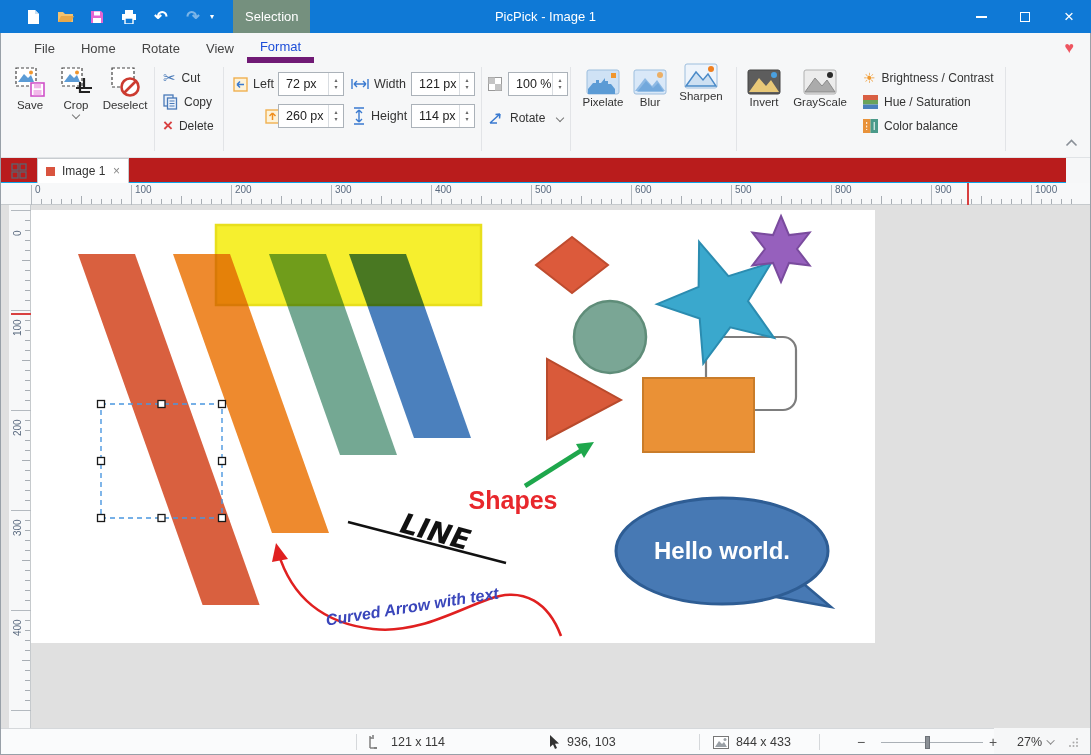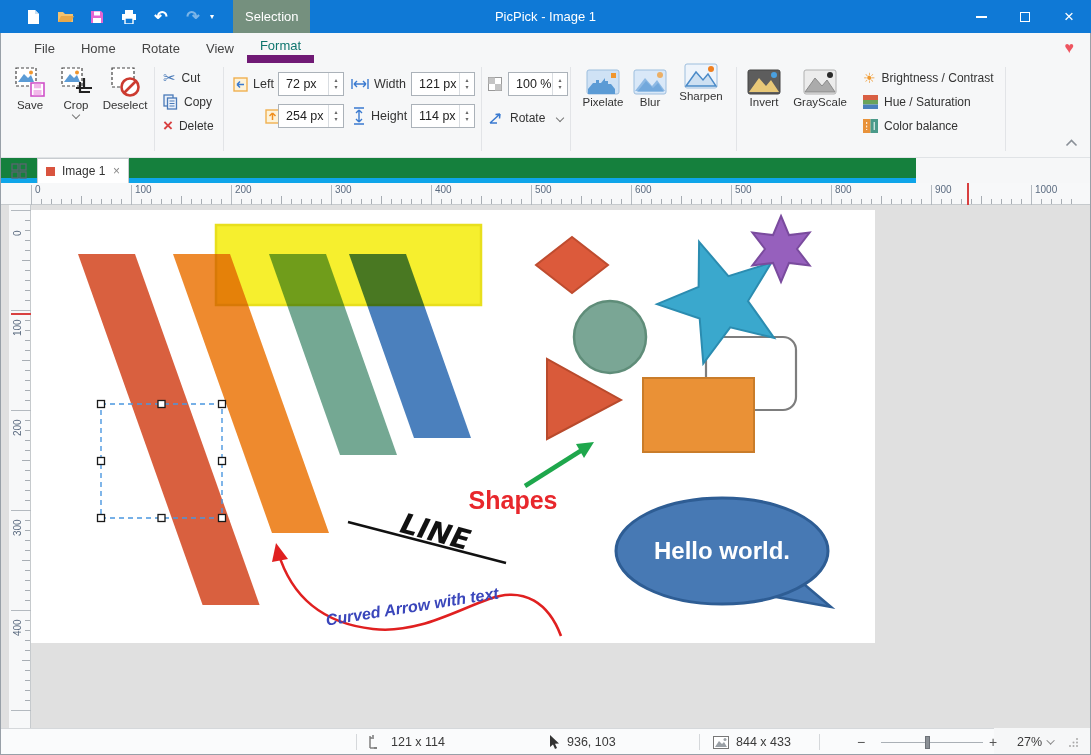--- a/index.html
+++ b/index.html
@@ -16,36 +16,36 @@
   .sel-chip{position:absolute;left:233px;top:0;height:33px;min-width:67px;background:#75907e;color:#fff;font-size:13px;display:flex;align-items:center;justify-content:center;padding:0 12px;}
   .t-title{position:absolute;left:0;top:0;width:1091px;height:33px;text-align:center;line-height:33px;color:#fff;font-size:13px;pointer-events:none;}
   .wbtns{position:absolute;right:0;top:0;height:33px;display:flex;}
   .wbtn{width:44px;height:33px;display:flex;align-items:center;justify-content:center;color:#fff;}
   .min-g{display:block;width:11px;height:2px;background:#fff;}
   .max-g{display:block;width:10px;height:10px;border:1.3px solid #fff;}
   .close-g{font-size:17px;line-height:17px;}
   
   .menubar{position:absolute;left:0;top:33px;width:1089px;height:30px;background:#f6f7f8;display:flex;align-items:stretch;padding-left:20px;}
   .mtab{display:flex;align-items:center;padding:0 13px;font-size:13px;color:#444;}
-  .mtab.active{border-bottom:8px solid #701a75;padding-top:3px;color:#0f766e;}
+  .mtab.active{border-bottom:6px solid #701a75;padding-top:3px;color:#1d4ed8;}
   .heart{margin-left:auto;margin-right:16px;align-self:center;color:#ee5560;font-size:16px;}
   
   .ribbon{position:absolute;left:0;top:63px;width:1089px;height:95px;background:#f6f7f8;border-bottom:1px solid #e0e3e6;}
   .rdiv{position:absolute;top:4px;width:1px;height:84px;background:#e2e4e7;}
   .bigbtn{position:absolute;top:3px;display:flex;flex-direction:column;align-items:center;gap:1px;}
   .bigbtn .blabel{font-size:11.5px;color:#333;white-space:nowrap;}
   .chev{display:inline-block;width:6px;height:6px;border-left:1.4px solid #777;border-bottom:1.4px solid #777;transform:rotate(-45deg);}
   .smallrow{position:absolute;display:flex;align-items:center;gap:6px;height:22px;font-size:12px;color:#333;white-space:nowrap;}
   .spin{position:absolute;height:24px;width:66px;border:1px solid #abb2b9;background:#fff;display:flex;align-items:center;font-size:12.5px;color:#222;padding-left:7px;}
   .spin .arrows{margin-left:auto;display:flex;flex-direction:column;justify-content:center;border-left:1px solid #d9dde1;height:100%;width:15px;align-items:center;color:#666;font-size:6px;line-height:7px;}
   .flabel{position:absolute;font-size:12.5px;color:#333;height:24px;display:flex;align-items:center;gap:5px;}
   .grouplabel{position:absolute;left:569px;width:435px;bottom:2px;text-align:center;font-size:12px;color:#5f6a74;}
   .ribbon-collapse{position:absolute;right:12px;bottom:6px;}
   
-  .tabbar{position:absolute;left:0;top:158px;width:915px;height:25px;background:#15803d;border-bottom:5px solid #0ea5e9;}
+  .tabbar{position:absolute;left:0;top:158px;width:1065px;height:25px;background:#b91c1c;border-bottom:1px solid #0ea5e9;}
   .gridbtn{position:absolute;left:8px;top:3px;width:20px;height:20px;display:flex;align-items:center;justify-content:center;}
   .doctab{position:absolute;left:36px;top:0;height:25px;width:92px;background:#fff;border:1px solid #c8ccd0;border-bottom:none;display:flex;align-items:center;padding:0 8px;gap:7px;}
   .doctab .sq{width:9px;height:9px;background:#d9543f;}
   .doctab .tlabel{font-size:12px;color:#333;}
   .doctab .tclose{margin-left:auto;color:#888;font-size:12px;}
   
   .workspace{position:absolute;left:0;top:183px;width:1089px;height:545px;background:#e0e0e0;overflow:hidden;}
   .hruler{position:absolute;left:0;top:0;width:1089px;height:22px;background:#f7f8f9;border-bottom:1px solid #c6cacd;}
   .vruler{position:absolute;left:8px;top:22px;width:22px;height:523px;background:#f7f8f9;border-right:1px solid #c6cacd;}
   .hr-num{position:absolute;top:1px;font-size:10px;color:#5b6b80;}
@@ -195,21 +195,21 @@
         </span>
     </div>
     <div class="flabel" style="left:232px;top:41px;padding-left:32px;">
       <svg width="15" height="15" viewBox="0 0 15 15">
           <rect x="1" y="1" width="13" height="13" fill="#fdf3da" stroke="#f0b050" stroke-width="1.4"></rect>
           <path d="M7.5 11 V4 M7.5 4 l-3 3 M7.5 4 l3 3" stroke="#f09020" stroke-width="1.5" fill="none"></path>
         </svg>
       <span>Top</span>
     </div>
     <div class="spin" style="left:277px;top:41px;">
-      <span>254 px</span>
+      <span>260 px</span>
       <span class="arrows">
           <span>▴</span>
           <span>▾</span>
         </span>
     </div>
     <div class="flabel" style="left:350px;top:9px;">
       <svg width="18" height="12" viewBox="0 0 18 12">
           <path d="M1 1 v10 M17 1 v10 M3 6 h12 M3 6 l3 -3 M3 6 l3 3 M15 6 l-3 -3 M15 6 l-3 3" stroke="#3a7ad0" stroke-width="1.4" fill="none"></path>
         </svg>
       <span>Width</span>

